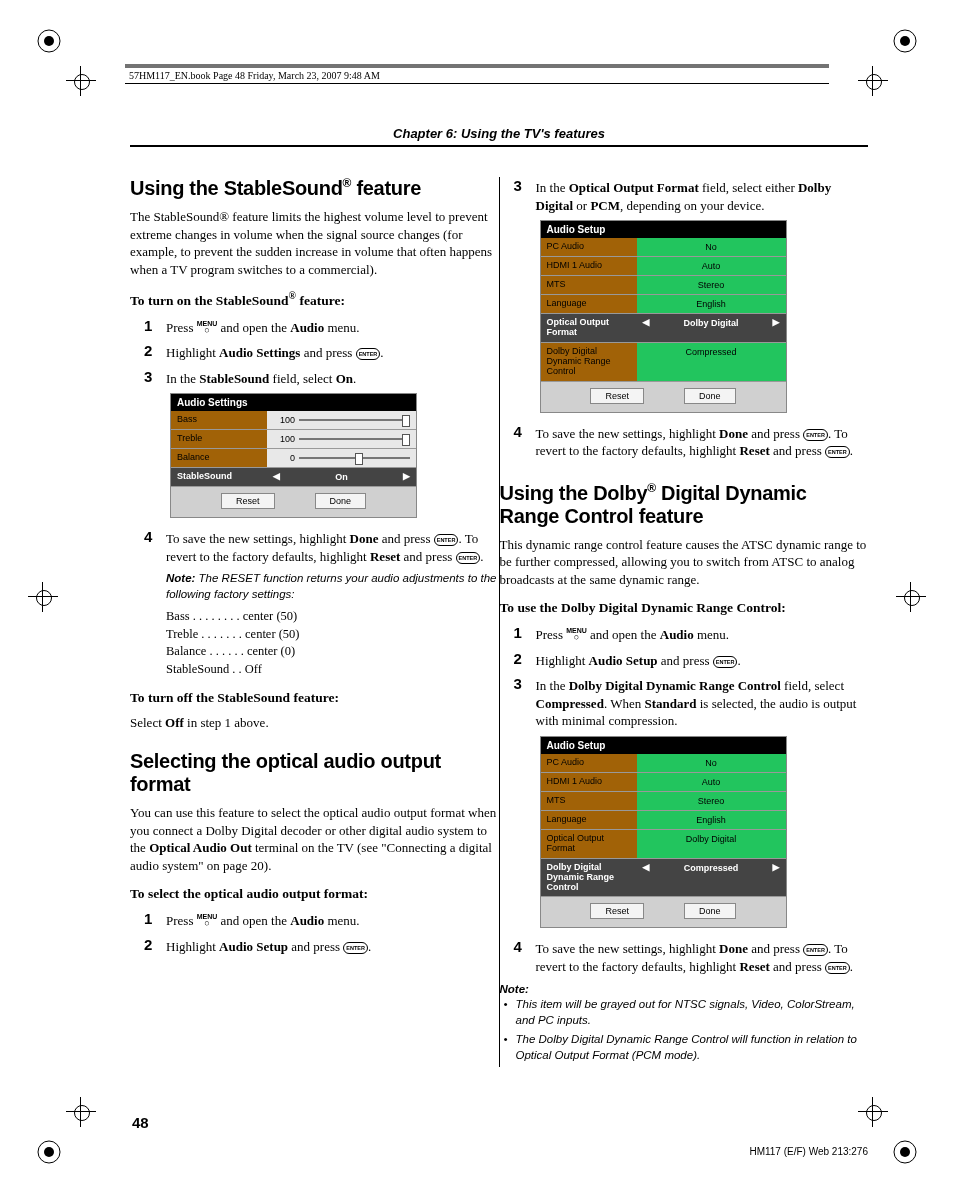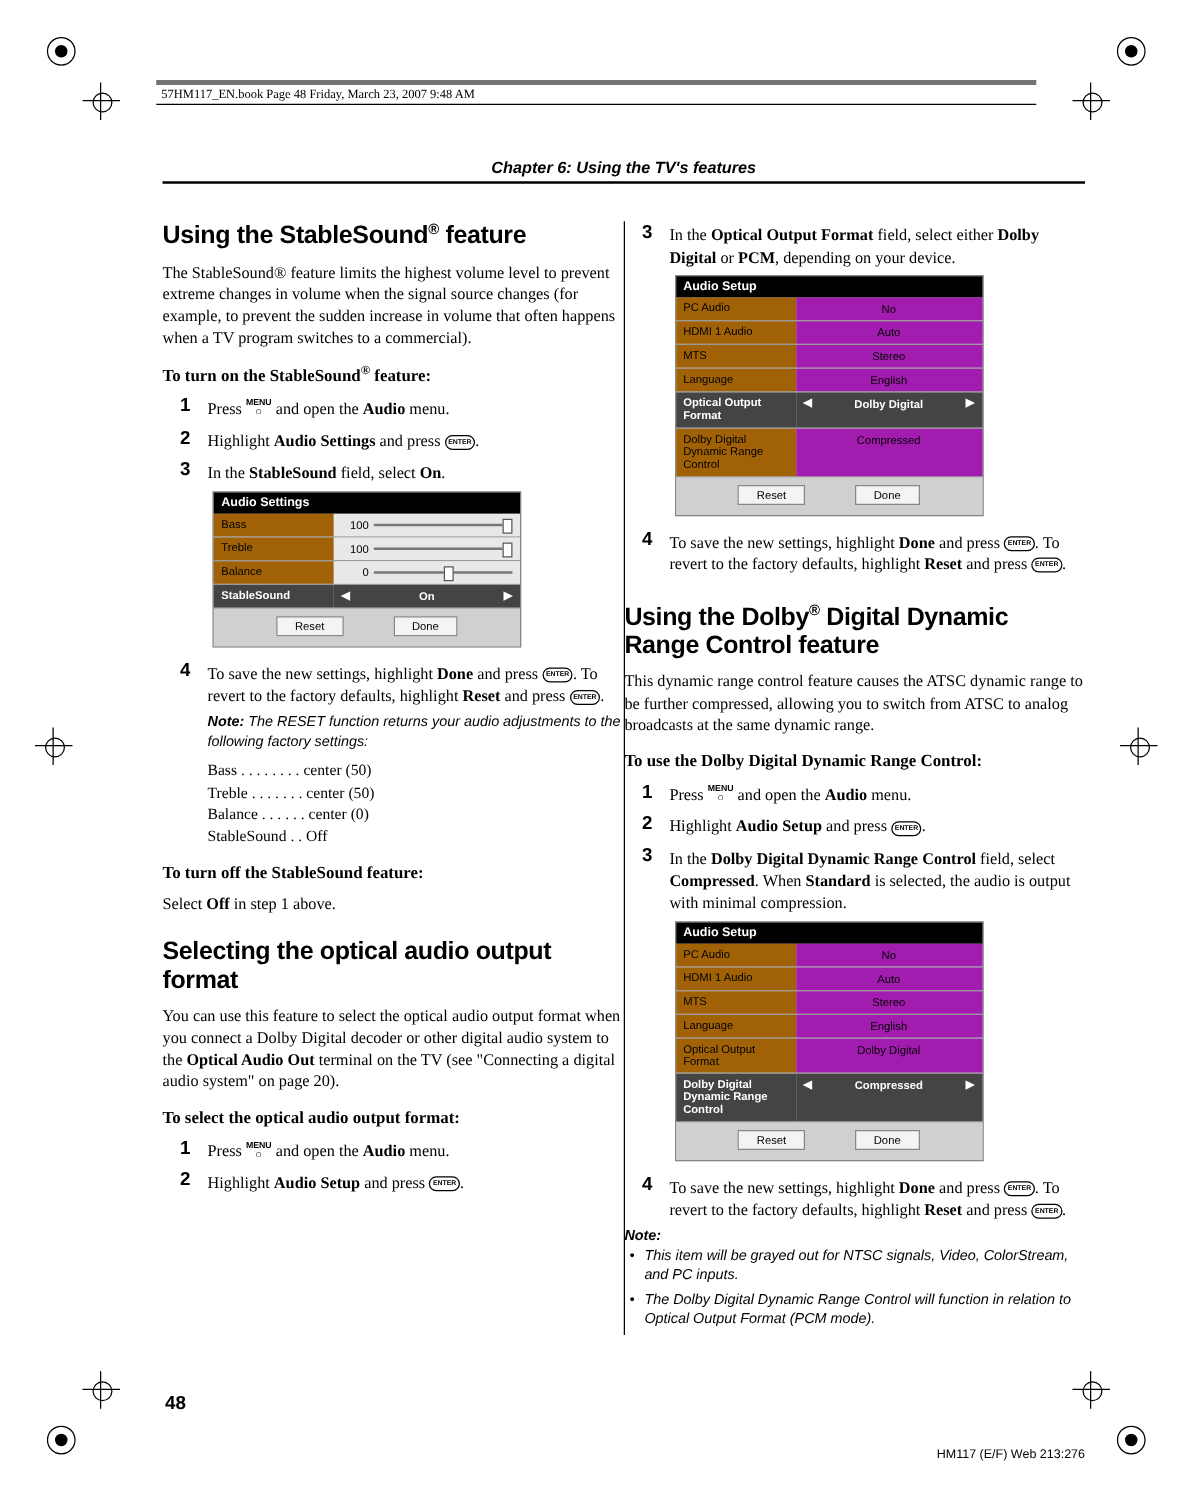--- a/index.html
+++ b/index.html
@@ -180,21 +180,21 @@
     width: 96px;
     padding: 4px 6px;
     background: #a16207;
     box-sizing: border-box;
     line-height:1.1;
   }
   .menu-row .value {
     flex: 1;
     padding: 4px 6px;
     text-align: center;
-    background: #a21caf;
+    background: #22c55e;
     position: relative;
     box-sizing: border-box;
   }
   .menu-row.highlight .label { background:#444; color:#fff; font-weight:bold; }
   .menu-row.highlight .value { background:#444; color:#fff; font-weight:bold; }
   .menu-row.highlight .value .tri-l,
   .menu-row.highlight .value .tri-r { color:#fff; }
   .tri-l { position:absolute; left:6px; top:3px; font-size:9px; }
   .tri-r { position:absolute; right:6px; top:3px; font-size:9px; }
   .menu-row .slider {
@@ -218,21 +218,21 @@
     position:absolute;
     left:132px;
     bottom:62px;
     font-family: Arial, Helvetica, sans-serif;
     font-weight: 800;
     font-size: 15px;
   }
   .revcode {
     position:absolute;
     right:86px;
-    bottom:24px;
+    bottom:36px;
     font-family: Arial, Helvetica, sans-serif;
     font-size: 10px;
   }
   .bulleted { margin:0 0 0 4px; padding:0; list-style:none; }
   .bulleted li { position:relative; padding-left:12px; margin-bottom:4px; }
   .bulleted li::before { content:"•"; position:absolute; left:0; }
 </style>
 </head>
 <body>
 

